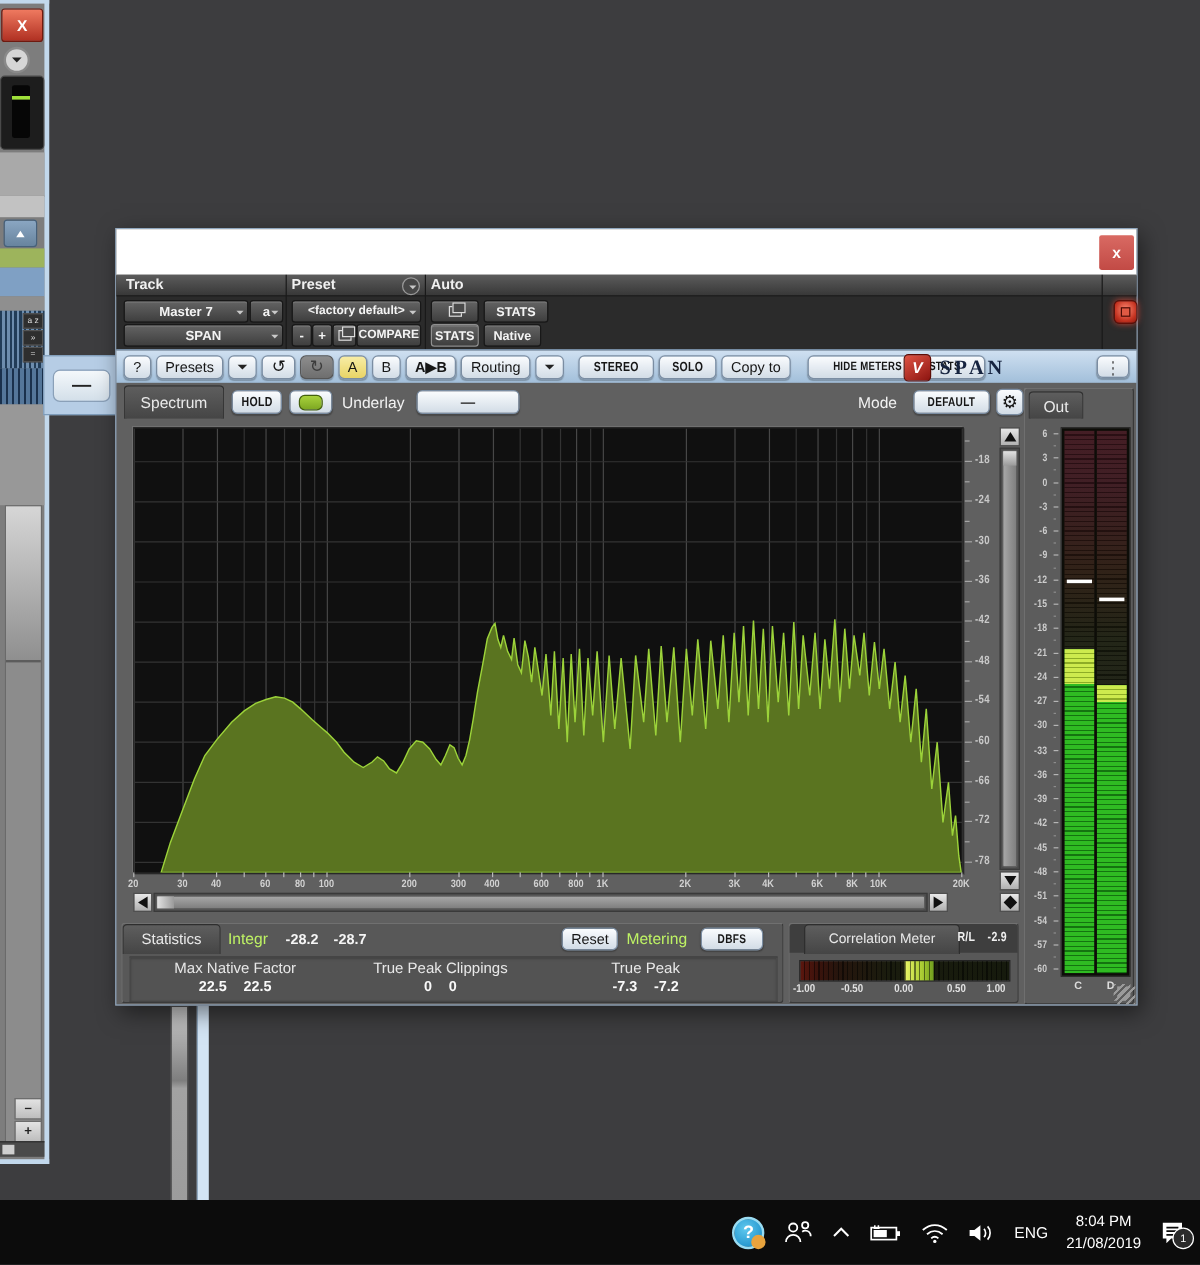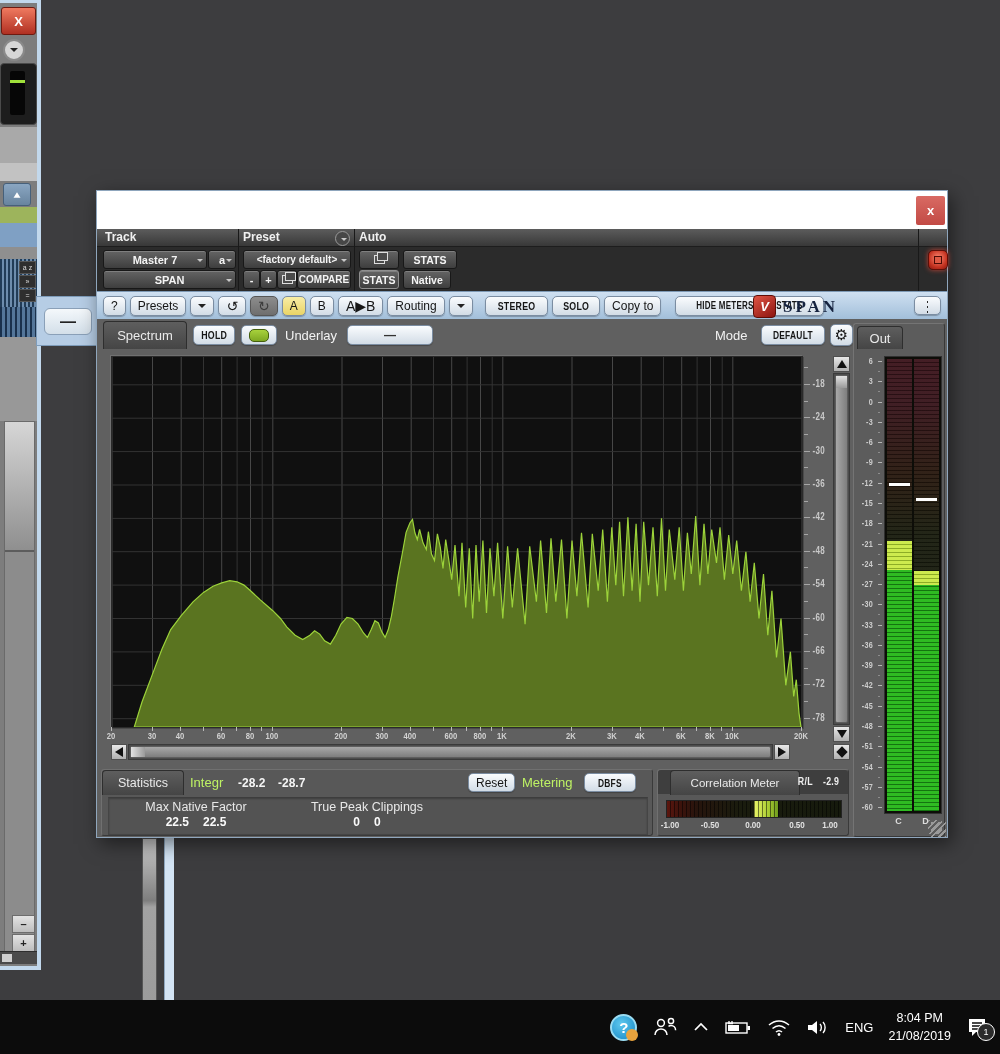--- a/index.html
+++ b/index.html
@@ -265,21 +265,21 @@
     <div id="tbar" class="abs">
       <div class="lbtn">?</div>
       <div class="lbtn">Presets</div>
       <div class="lbtn">
           <span class="tcar"></span>
         </div>
       <div class="lbtn" style="font-size:14px;font-family:'DejaVu Sans',sans-serif;">↺</div>
       <div class="lbtn dis" style="font-size:14px;font-family:'DejaVu Sans',sans-serif;">↻</div>
       <div class="lbtn yellow">A</div>
       <div class="lbtn">B</div>
-      <div class="lbtn" style="font-size:14px;font-weight:400;">A▶B</div>
+      <div class="lbtn" style="font-size:12px;font-weight:700;">A▶B</div>
       <div class="lbtn">Routing</div>
       <div class="lbtn">
           <span class="tcar"></span>
         </div>
       <div style="width:4px;"></div>
       <div class="lbtn">
           <span class="lt" style="font-size:11px;">STEREO</span>
         </div>
       <div class="lbtn">
           <span class="lt" style="font-size:11px;">SOLO</span>
@@ -488,20 +488,27 @@
               <span>22.5</span>
             </div>
         </div>
         <div class="sgroup" style="left:178px;top:2px;">
           <div class="gl">True Peak Clippings</div>
           <div class="gv">
               <span>0</span>
               <span>0</span>
             </div>
         </div>
+        <div class="sgroup" style="left:349px;top:2px;">
+          <div class="gl">True Peak</div>
+          <div class="gv">
+              <span>-7.3</span>
+              <span>-7.2</span>
+            </div>
+        </div>
       </div>
     </div>
 
     <div id="corr" class="abs">
       <div class="top"></div>
       <div class="tab">Correlation Meter</div>
       <span class="pair lt">R/L</span>
       <span class="cval lt">-2.9</span>
       <div id="corr-bar">
         <div id="corr-lit" style="left: 50%; width: 14%;"></div>

